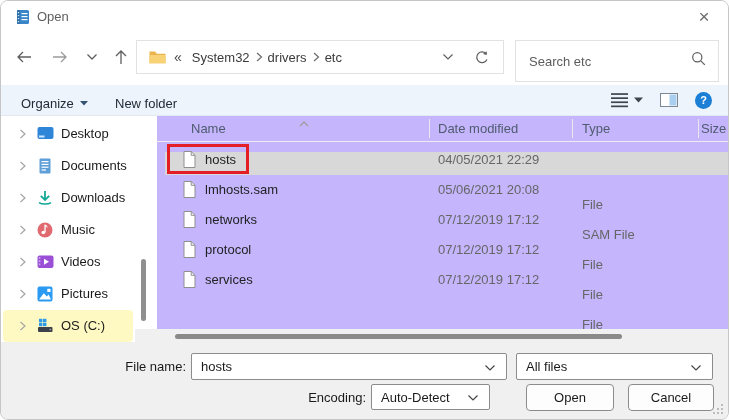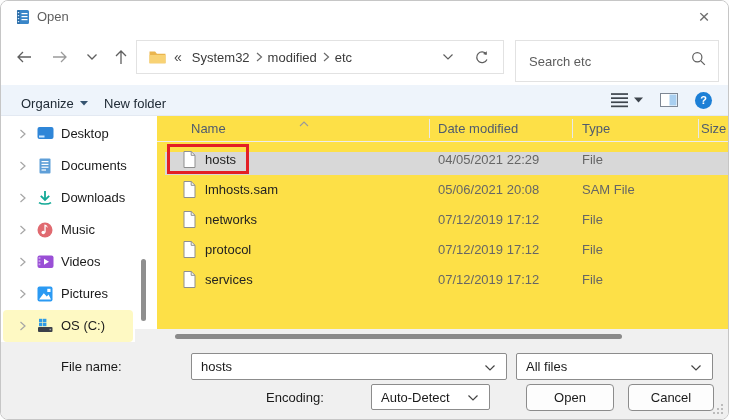--- a/index.html
+++ b/index.html
@@ -38,40 +38,40 @@
   .sidebar{position:absolute;left:0;top:115px;width:134px;height:226px;background:#fff;z-index:2;padding-top:2px;}
   .side-item{position:relative;height:32px;margin:0 2px;border-radius:4px;}
   .side-item.selected{background:#fef9c3;}
   .side-chev{position:absolute;left:16px;top:10px;}
   .side-ic{position:absolute;left:34px;top:8px;}
   .side-label{position:absolute;left:58px;top:8px;color:#1b1b1b;white-space:nowrap;}
   .side-scroll{position:absolute;left:140px;top:115px;width:6px;height:213px;z-index:2;}
   .side-scroll .thumb{position:absolute;left:0;top:143px;width:5px;height:62px;background:#8f8f8f;border-radius:3px;}
 
   
-  .list{position:absolute;left:156px;top:115px;width:573px;height:213px;background:#fde047;z-index:1;}
+  .list{position:absolute;left:156px;top:115px;width:573px;height:213px;background:#c4b5fd;z-index:1;}
   .lh{position:absolute;top:0;height:26px;color:#4f5b6e;border-bottom:1px solid #ededed;}
   .lh span{position:absolute;top:5px;white-space:nowrap;}
   .col-sep{position:absolute;top:3px;height:19px;width:1px;background:#e8e8e8;}
   .sort-chev{position:absolute;left:142px;top:1px;}
   .rows{position:absolute;left:0;top:29px;right:0;}
   .row{position:relative;height:30px;}
   .rowbg{position:absolute;left:8px;right:0;top:0;bottom:0;background:#d8d8d8;}
   .row span{position:absolute;top:7px;white-space:nowrap;}
   .ficon{position:absolute;left:26px;top:6px !important;}
   .c-name{left:48px;color:#222;}
   .c-date{left:281px;color:#666;}
-  .c-type{left:425px;color:#666;}
+  .c-type{left:425px;color:#666;margin-top:45px;}
   .c-size{left:544px;color:#666;}
   .annotation{position:absolute;left:10px;top:28px;width:82px;height:30px;border:3px solid #e31e25;z-index:5;}
 
   
   .panel{position:absolute;left:0;right:0;top:328px;height:92px;background:#f0f0f0;z-index:0;}
   .hthumb{position:absolute;left:174px;top:333px;width:447px;height:5px;background:#8a8a8a;border-radius:3px;z-index:3;}
-  .flabel{position:absolute;text-align:left;color:#1a1a1a;z-index:3;}
+  .flabel{position:absolute;text-align:right;color:#1a1a1a;z-index:3;}
   .combo{position:absolute;height:27px;border:1px solid #8c8c8c;border-radius:2px;background:#fff;z-index:3;}
   .combo .val{position:absolute;left:9px;top:5px;color:#1a1a1a;white-space:nowrap;}
   .combo .cv{position:absolute;right:10px;top:10px;}
   .combo input{position:absolute;left:0;top:0;width:calc(100% - 28px);height:100%;border:none;outline:none;
                padding:0 0 0 9px;font-size:13px;color:#1a1a1a;background:transparent;}
   .btn{position:absolute;height:27px;border:1px solid #8c8c8c;border-radius:4px;background:#fdfdfd;
        display:flex;align-items:center;justify-content:center;color:#1a1a1a;z-index:3;}
   .grip{position:absolute;right:4px;bottom:4px;z-index:3;}
 </style>
 </head>
@@ -127,21 +127,21 @@
     </span>
     <span class="gap"></span>
     <span class="overflow-ind">«</span>
     <span class="gap"></span>
     <span class="crumb">System32</span>
     <span>
         <svg width="14" height="10">
           <path d="M5 1 L9.5 5 L5 9" fill="none" stroke="#6b6b6b" stroke-width="1.2"></path>
         </svg>
       </span>
-    <span class="crumb">modified</span>
+    <span class="crumb">drivers</span>
     <span>
         <svg width="14" height="10">
           <path d="M5 1 L9.5 5 L5 9" fill="none" stroke="#6b6b6b" stroke-width="1.2"></path>
         </svg>
       </span>
     <span class="crumb">etc</span>
     <span class="addr-right">
       <span>
           <svg width="12" height="8">
             <path d="M1.5 1.5 L6 6 L10.5 1.5" fill="none" stroke="#5f5f5f" stroke-width="1.2"></path>
@@ -166,21 +166,21 @@
     </span>
   </div>
 
   <div class="toolbar">
     <div class="tb-item" style="left:20px;">
       <span>Organize</span>
       <svg width="8" height="5">
           <path d="M0 0 H8 L4 4.6 Z" fill="#35536f"></path>
         </svg>
     </div>
-    <div class="tb-item" style="left:103px;">
+    <div class="tb-item" style="left:114px;">
       <span>New folder</span>
     </div>
     <div class="tb-right">
       <span style="margin-right:6px;">
         <svg width="17" height="16">
             <g fill="#3e454d">
               <rect y="1.2" width="17" height="1.7"></rect>
               <rect y="5.3" width="17" height="1.7"></rect>
               <rect y="9.4" width="17" height="1.7"></rect>
               <rect y="13.5" width="17" height="1.7"></rect>

